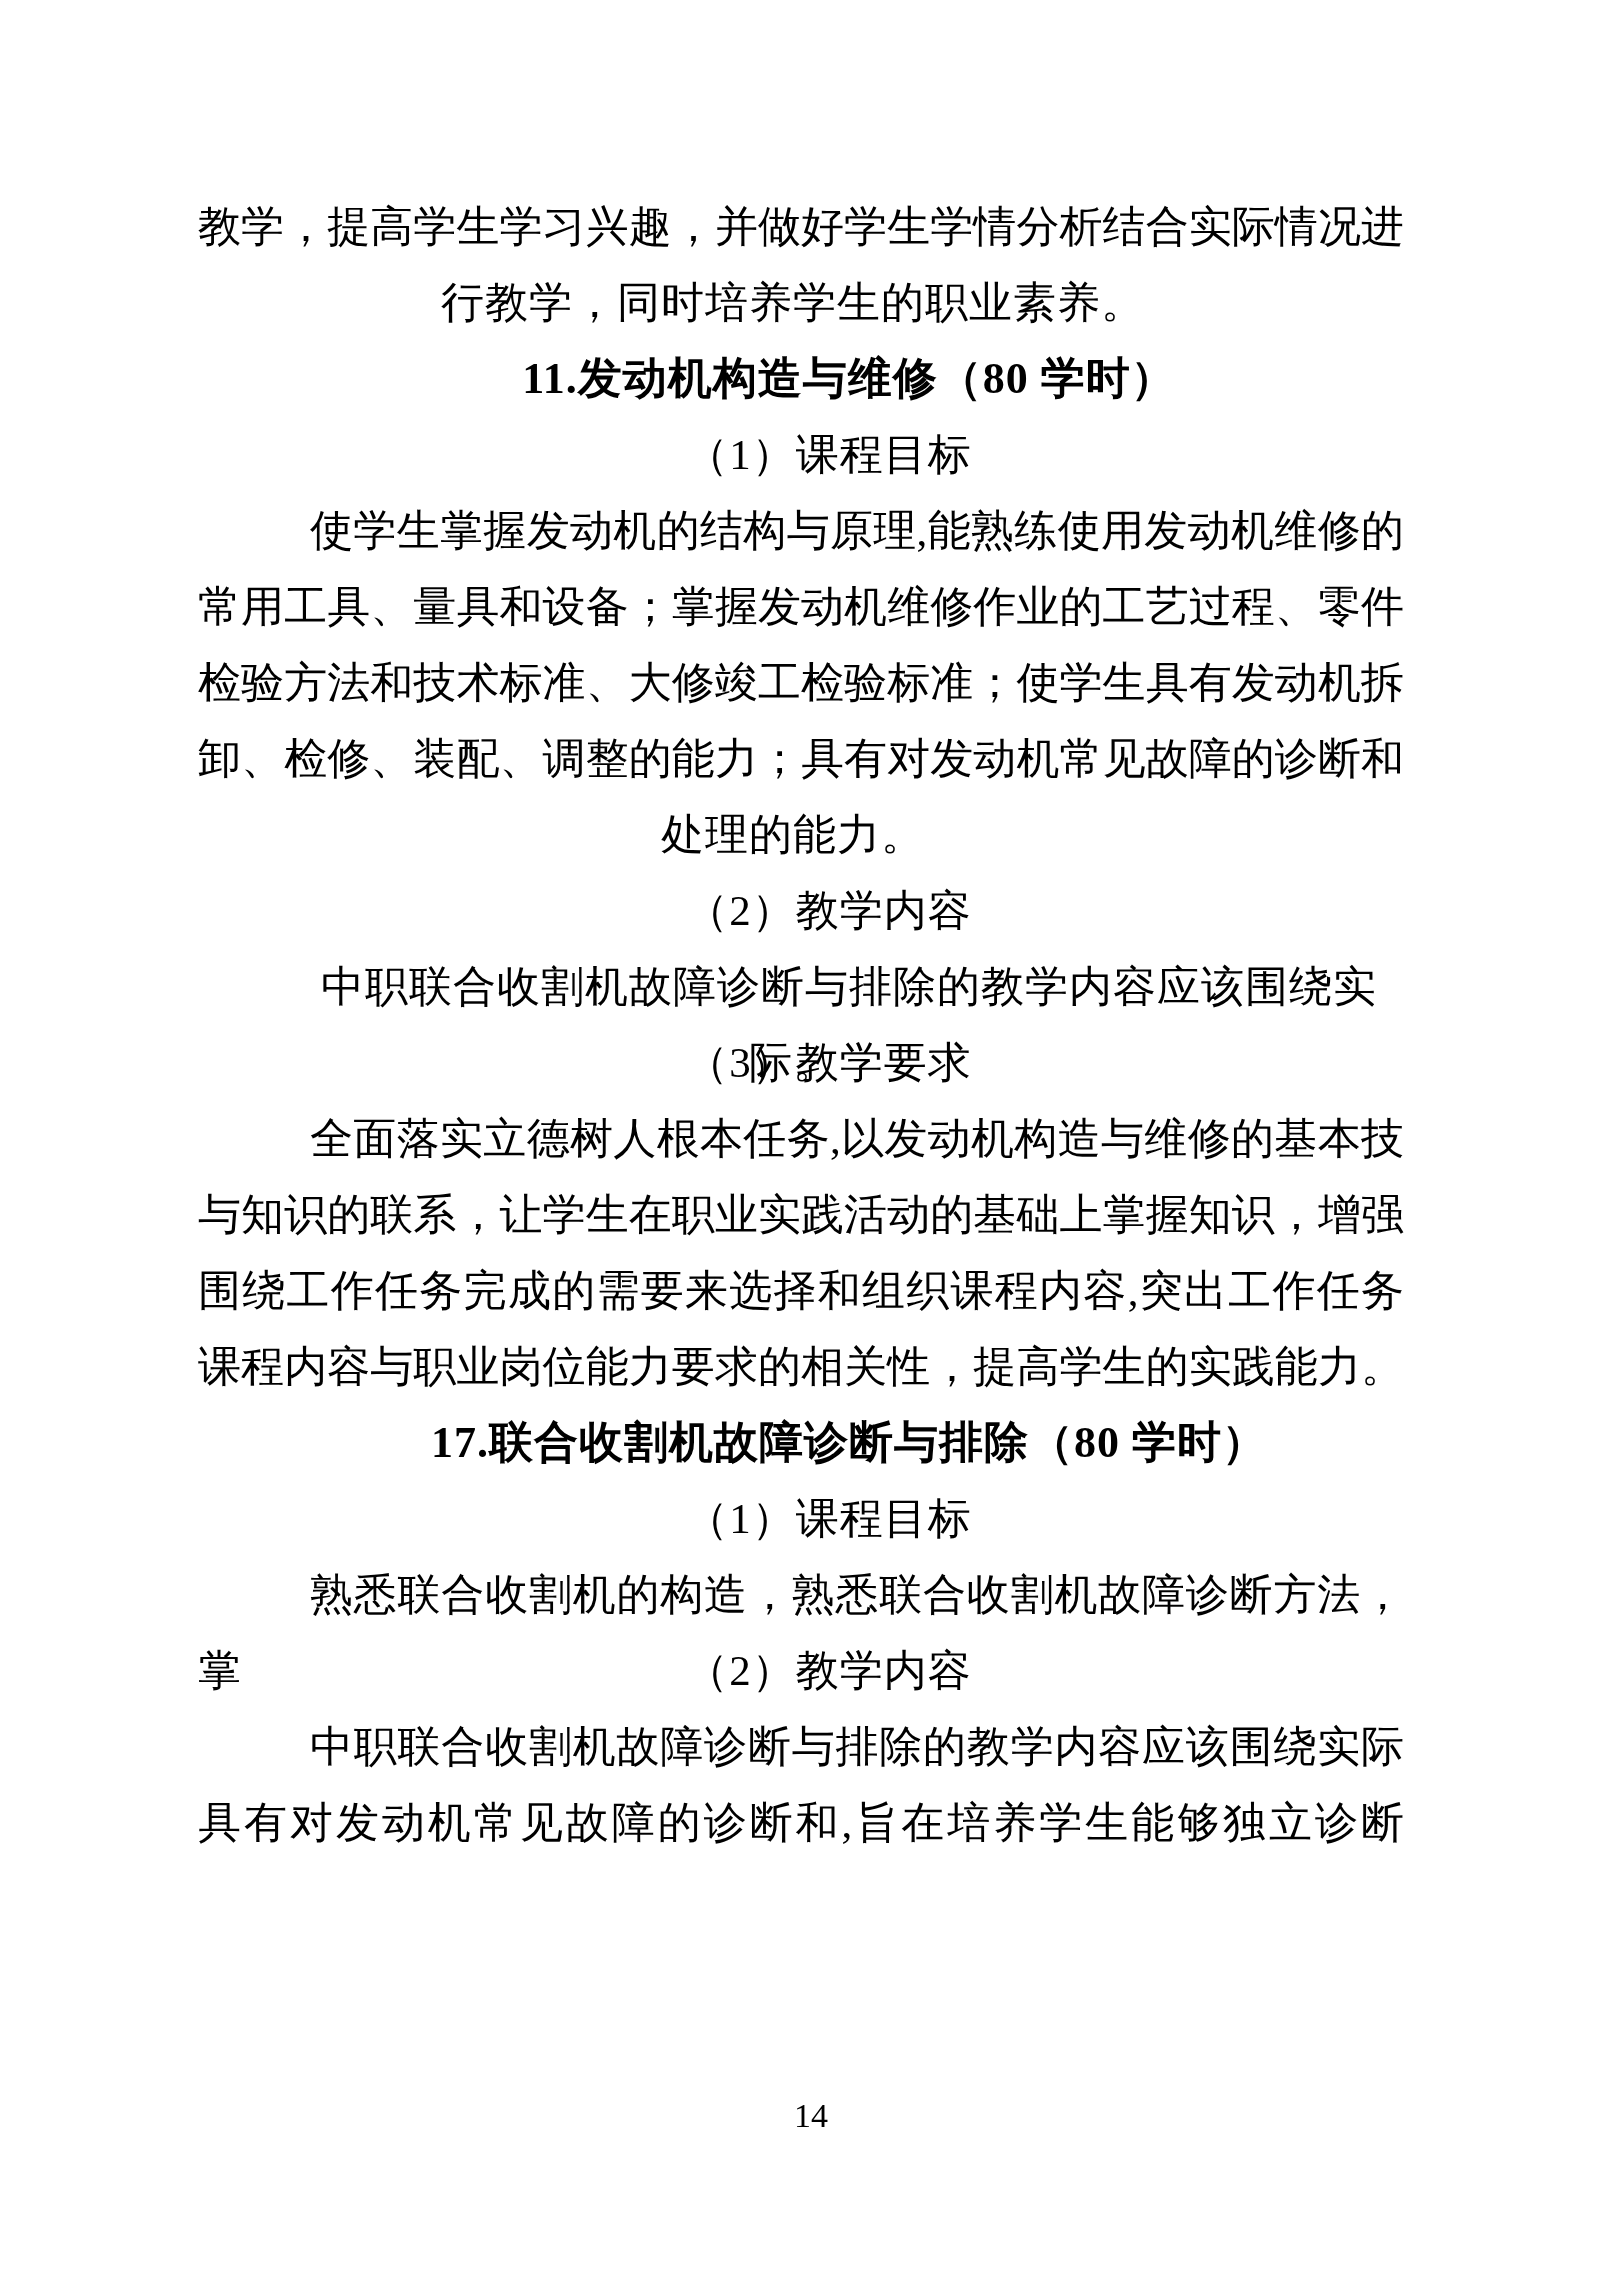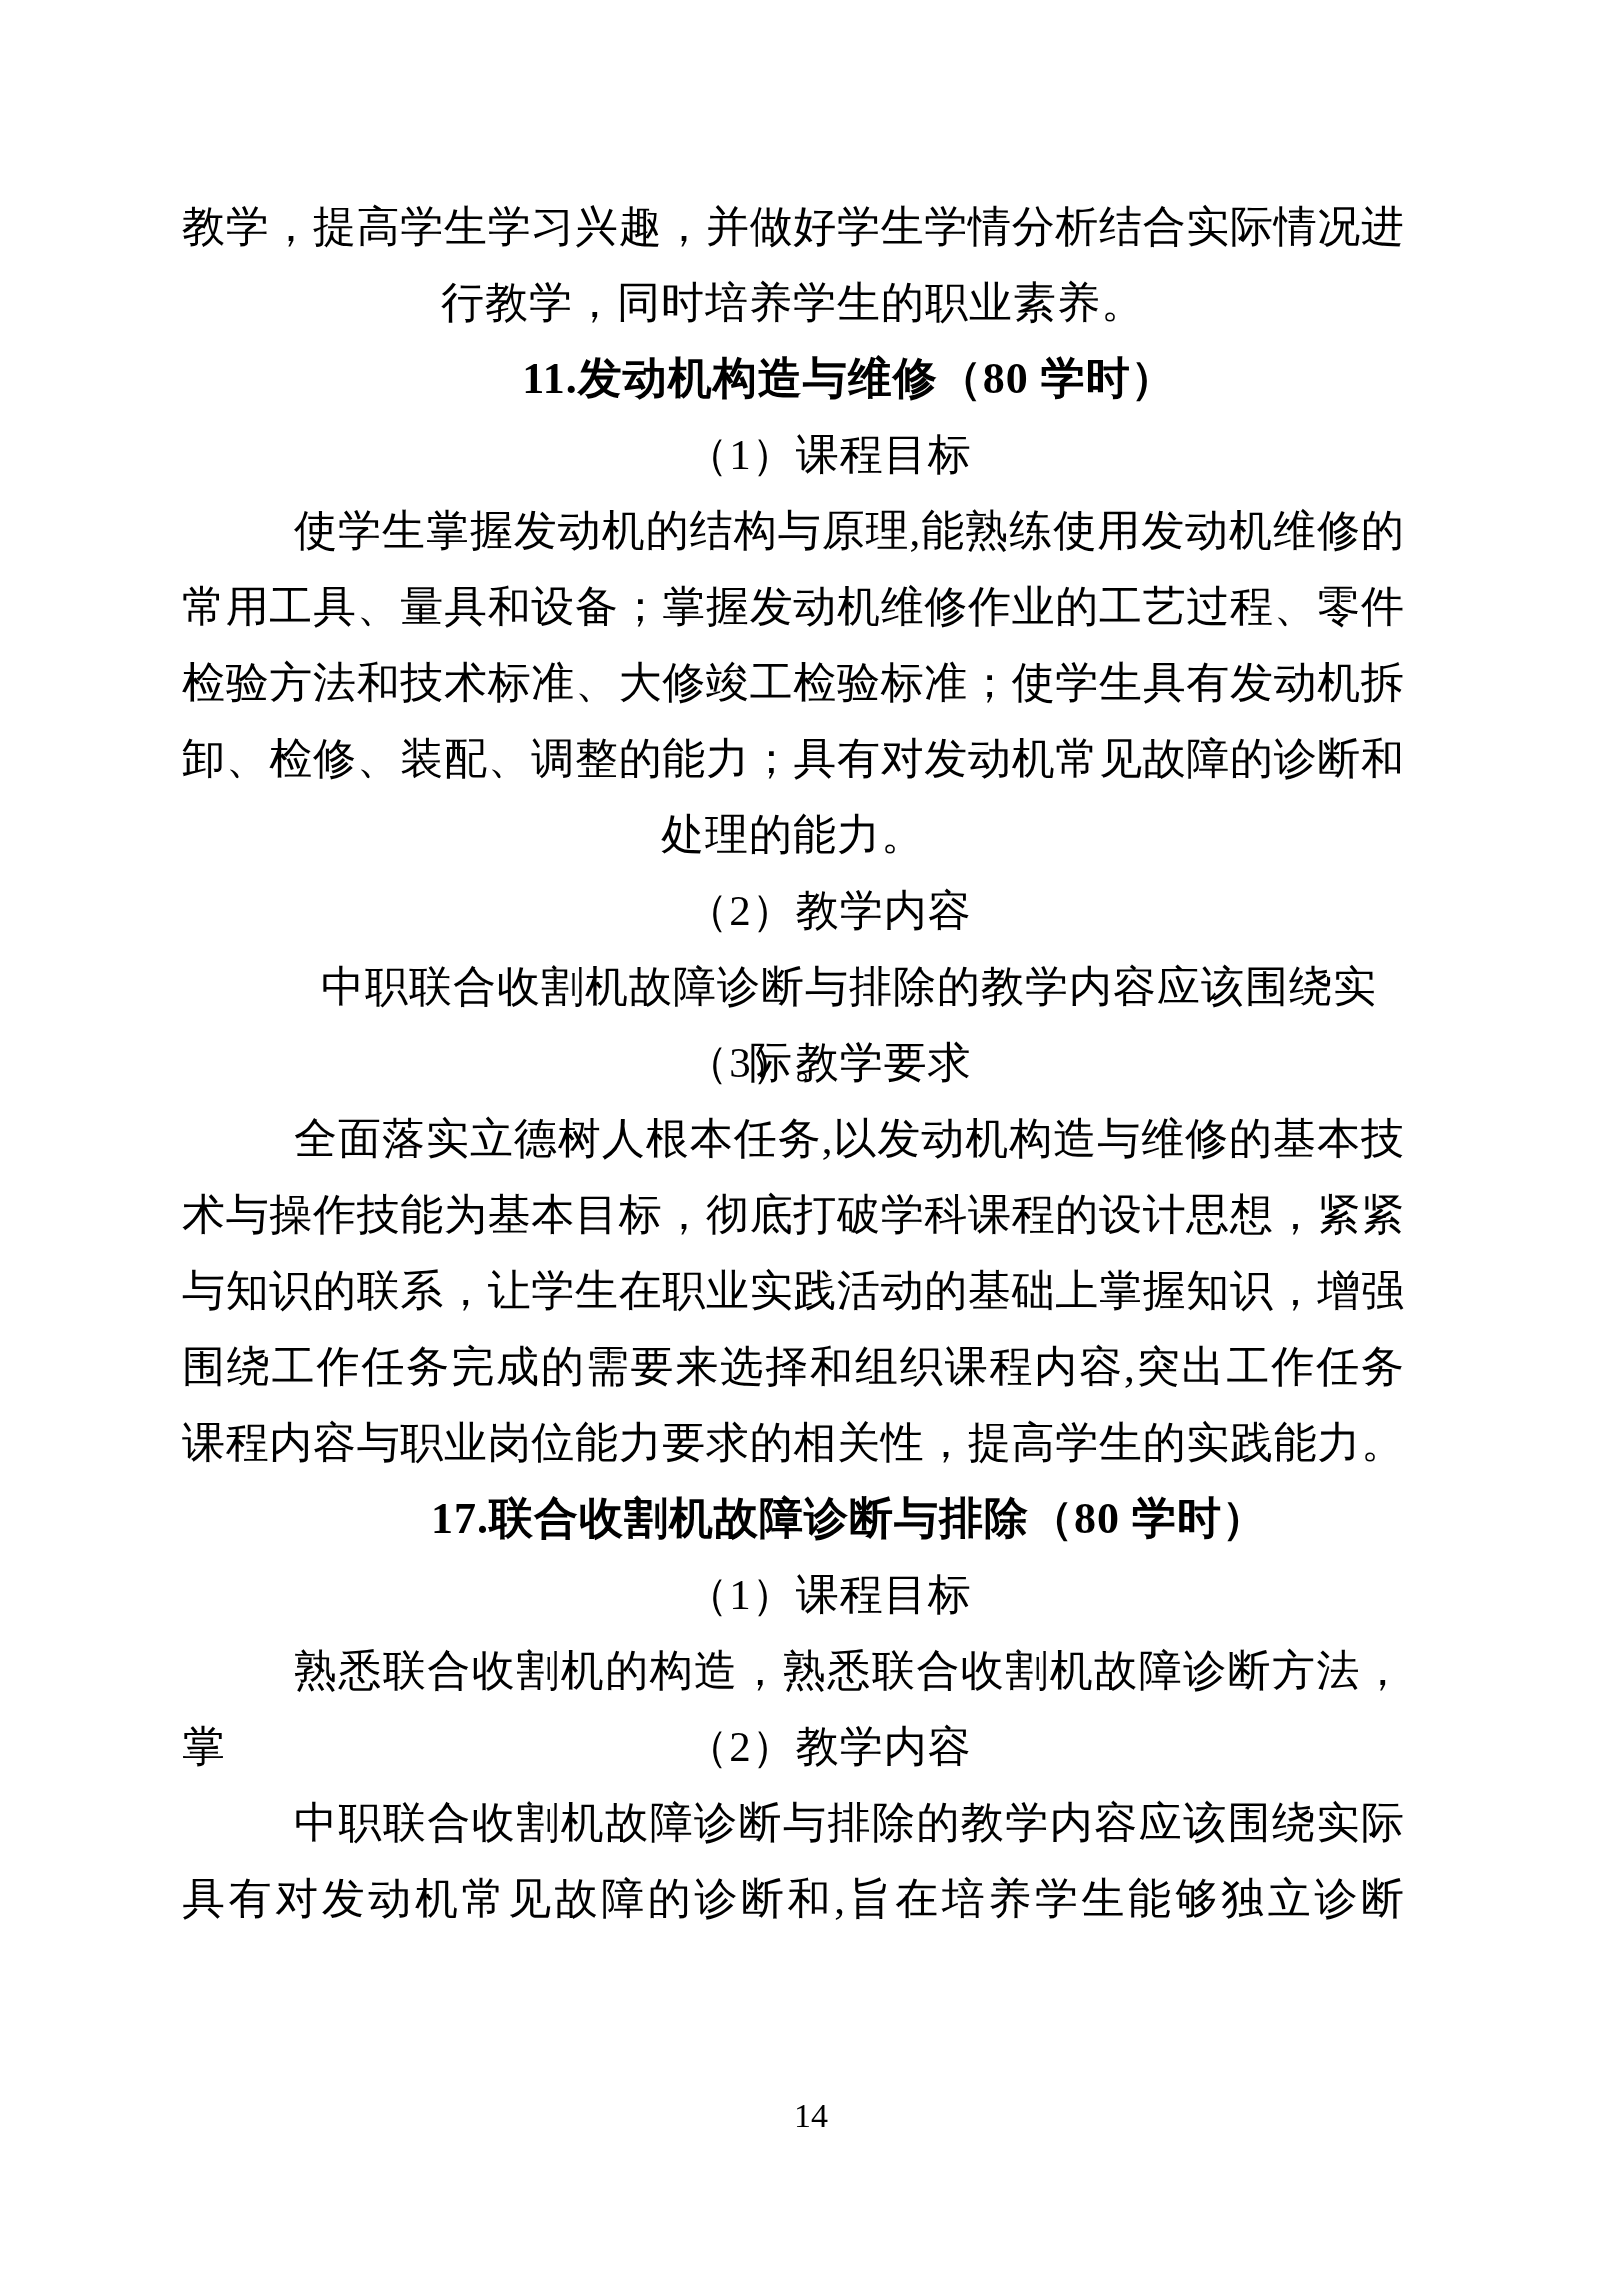--- a/index.html
+++ b/index.html
@@ -26,20 +26,21 @@
     font-size: 43px;
     line-height: 76px;
     height: 76px;
     color: #000000;
   }
   
   .ln.just {
     text-align: justify;
     text-align-last: justify;
     text-justify: inter-character;
+    margin-left: 16px;
   }
   
   .ln.plain {
     text-align: center;
     letter-spacing: 1px;
   }
   
   .ln.ind { text-indent: 112px; }
   
   .ln.lab { text-indent: 71px; letter-spacing: 1px; }
@@ -67,21 +68,20 @@
       <div class="ln plain lab">（1）课程目标</div>
       <div class="ln just ind">使学生掌握发动机的结构与原理,能熟练使用发动机维修的</div>
       <div class="ln just">常用工具、量具和设备；掌握发动机维修作业的工艺过程、零件</div>
       <div class="ln just">检验方法和技术标准、大修竣工检验标准；使学生具有发动机拆</div>
       <div class="ln just">卸、检修、装配、调整的能力；具有对发动机常见故障的诊断和</div>
       <div class="ln plain">处理的能力。</div>
       <div class="ln plain lab">（2）教学内容</div>
       <div class="ln plain ind">中职联合收割机故障诊断与排除的教学内容应该围绕实际。</div>
       <div class="ln plain lab">（3）教学要求</div>
       <div class="ln just ind">全面落实立德树人根本任务,以发动机构造与维修的基本技</div>
-      <div class="ln just">术与操作技能为基本目标，彻底打破学科课程的设计思想，紧紧</div>
       <div class="ln just">与知识的联系，让学生在职业实践活动的基础上掌握知识，增强</div>
       <div class="ln just">围绕工作任务完成的需要来选择和组织课程内容,突出工作任务</div>
       <div class="ln just">课程内容与职业岗位能力要求的相关性，提高学生的实践能力。</div>
       <div class="ln plain ind hd">17.联合收割机故障诊断与排除（80 学时）</div>
       <div class="ln plain lab">（1）课程目标</div>
       <div class="ln just ind">熟悉联合收割机的构造，熟悉联合收割机故障诊断方法，掌</div>
       <div class="ln plain lab">（2）教学内容</div>
       <div class="ln just ind">中职联合收割机故障诊断与排除的教学内容应该围绕实际</div>
       <div class="ln just">具有对发动机常见故障的诊断和,旨在培养学生能够独立诊断</div>
     </div>

